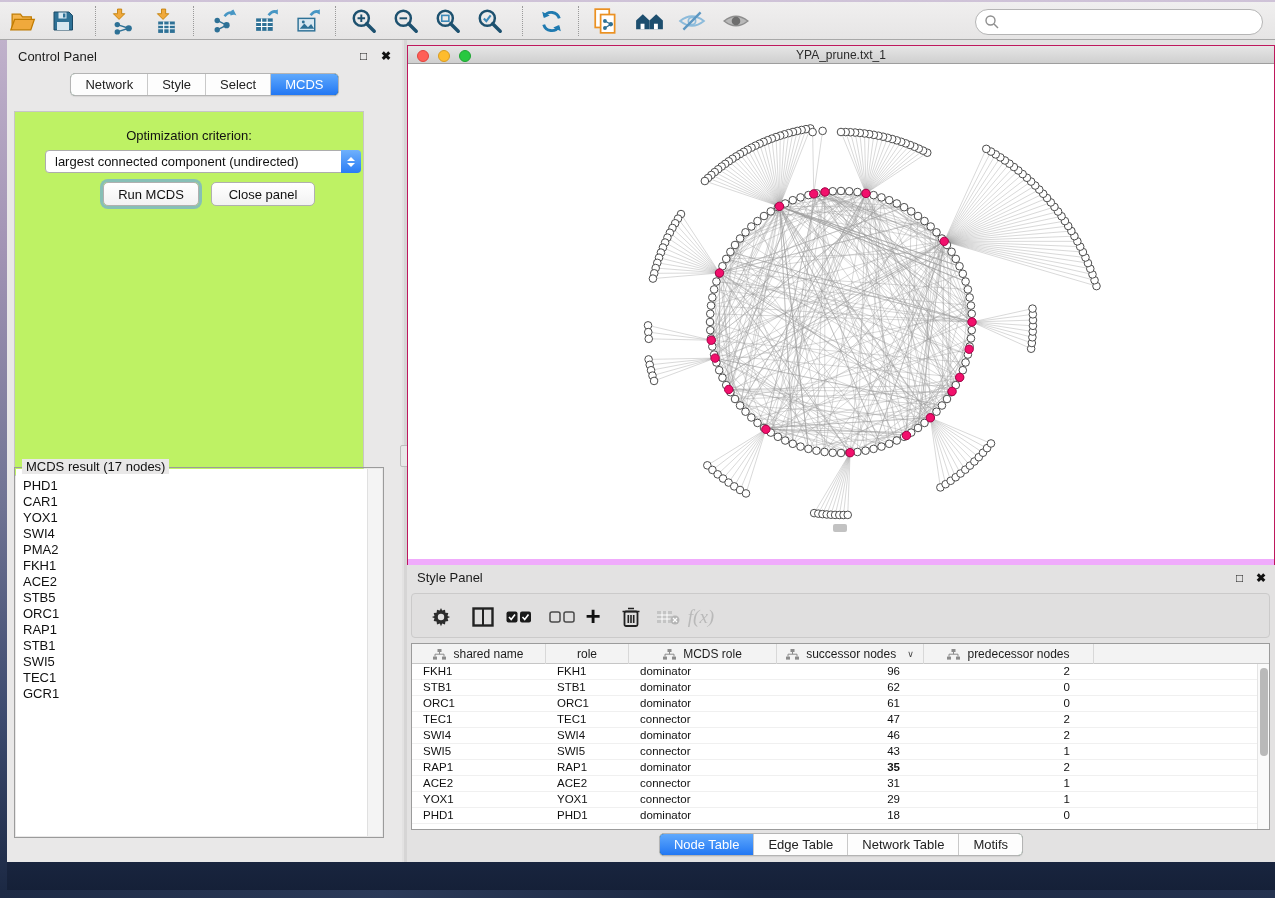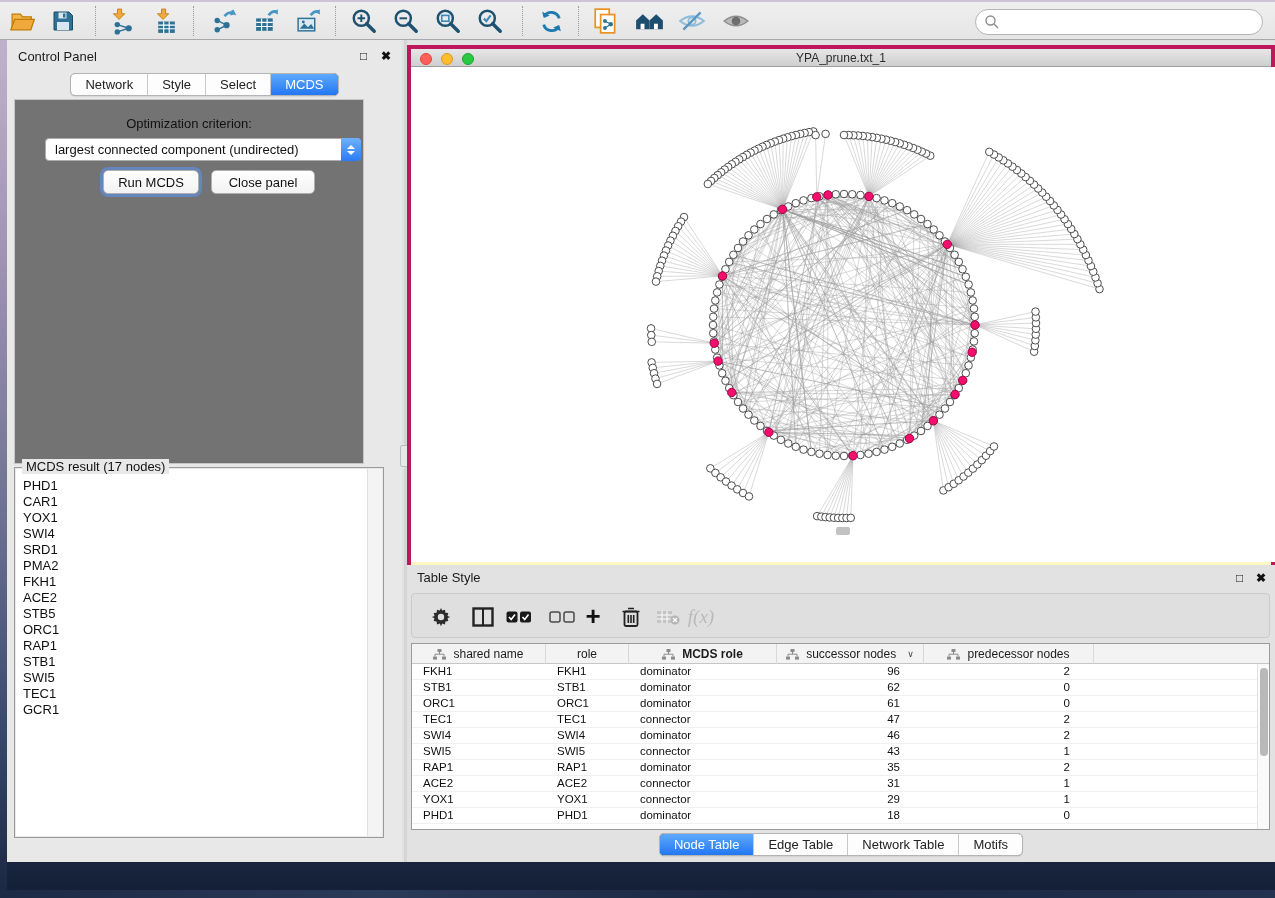--- a/index.html
+++ b/index.html
@@ -31,22 +31,22 @@
   .panel-title { font-size:13px; color:#1b1b1b; }
   #cp-title { position:absolute; left:11px; top:9px; }
   .win-mini { position:absolute; font-size:12px; color:#111; cursor:default; }
   #cp-float { left:353px; top:9px; }  #cp-close { left:374px; top:9px; font-weight:bold; }
   #cp-tabs { position:absolute; left:0; right:0; top:33px; display:flex; justify-content:center; }
   .seg-group { display:flex; border:1px solid #b4b4b4; border-radius:5px; overflow:hidden; background:#14532d;
     box-shadow:0 1px 1px rgba(0,0,0,0.08); }
   .seg-tab { padding:3px 14px; font-size:13px; color:#222; border-left:1px solid #c9c9c9; background:#fdfdfd; }
   .seg-tab:first-child { border-left:none; }
   .seg-tab.active { background:linear-gradient(180deg,#5fa9fd,#2277f3); color:#fff; }
-  #cp-inner { position:absolute; left:7px; top:59px; width:350px; height:365px;
-    background:#737373; border:1px solid #c7c6c6; }
+  #cp-inner { position:absolute; left:7px; top:71px; width:350px; height:365px;
+    background:#bef264; border:1px solid #c7c6c6; }
   #opt-label { position:absolute; left:0; right:0; top:16px; text-align:center; font-size:13px; color:#111; }
   #criterion { position:absolute; left:30px; top:38px; width:316px; height:23px; background:#fff;
     border:1px solid #adadad; border-radius:4px; display:flex; align-items:center; }
   #criterion .val { flex:1; font-size:13px; padding-left:9px; color:#111; white-space:nowrap; overflow:hidden; }
   #criterion .stepper { width:20px; height:23px; margin:-1px -1px -1px 0; border-radius:0 4px 4px 0;
     background:linear-gradient(180deg,#6fb1fc,#2a7cf5); display:flex; flex-direction:column; align-items:center; justify-content:center; gap:2px; }
   .chev { width:0; height:0; border-left:4px solid transparent; border-right:4px solid transparent; }
   .chev.up { border-bottom:4px solid #fff; } .chev.down { border-top:4px solid #fff; }
   .push-btn { position:absolute; height:24px; background:linear-gradient(180deg,#ffffff,#f2f2f2);
     border:1px solid #b0b0b0; border-radius:5px; font-size:13px; color:#111; display:flex; align-items:center; justify-content:center; }
@@ -59,21 +59,21 @@
   #result-list { position:absolute; left:1px; top:1px; right:16px; bottom:1px; background:#fff; padding:9px 0 0 7px; overflow:hidden; }
   #result-list .node { font-size:13px; line-height:16px; color:#101010; }
   #result-scroll { position:absolute; top:1px; right:1px; bottom:1px; width:15px; background:#f4f4f4; border-left:1px solid #e0e0e0; }
 
   
   #v-split { position:absolute; left:397px; top:0; width:3px; height:822px; background:#d6d5d5; }
   #v-grip { position:absolute; left:393px; top:405px; width:10px; height:22px; background:#e8e8e8;
     border:1px solid #bdbdbd; border-radius:2px; }
 
   
-  #net-window { position:absolute; left:400px; top:5px; width:868px; height:607px; border:4px solid #be185d; background:#fef9c3; }
+  #net-window { position:absolute; left:400px; top:5px; width:868px; height:607px; border:1px solid #be185d; background:#f0abfc; }
   #net-titlebar { position:absolute; left:0; top:0; right:0; height:18px;
     background:linear-gradient(180deg,#e6e6e6,#cfcfcf); border-bottom:1px solid #9e9e9e; }
   .light { position:absolute; top:3.5px; width:12px; height:12px; border-radius:50%; }
   #light-red { left:9px; background:#ff5f57; border:0.5px solid #e0443e; }
   #light-yellow { left:30px; background:#febc2e; border:0.5px solid #d89c20; }
   #light-green { left:51px; background:#28c840; border:0.5px solid #1ea433; }
   #net-title { position:absolute; left:0; right:0; top:2px; text-align:center; font-size:12px; color:#2b2b2b; }
   #net-canvas { position:absolute; left:0; top:18px; width:866px; height:495px; background:#fff; }
   #net-hthumb { position:absolute; left:425px; top:478px; width:14px; height:8px; background:#c2c2c2; border-radius:2px; }
 
@@ -285,21 +285,20 @@
       </div>
 
       <div id="result-group">
         <span id="result-legend">MCDS result (17 nodes)</span>
         <div id="result-box">
           <div id="result-list">
               <div class="node">PHD1</div>
               <div class="node">CAR1</div>
               <div class="node">YOX1</div>
               <div class="node">SWI4</div>
-              <div class="node">SRD1</div>
               <div class="node">PMA2</div>
               <div class="node">FKH1</div>
               <div class="node">ACE2</div>
               <div class="node">STB5</div>
               <div class="node">ORC1</div>
               <div class="node">RAP1</div>
               <div class="node">STB1</div>
               <div class="node">SWI5</div>
               <div class="node">TEC1</div>
               <div class="node">GCR1</div>
@@ -1065,21 +1064,21 @@
           <circle cx="320.7110836080233" cy="325.4699878132171" r="4.2" fill="#f2106c" stroke="#a80048" stroke-width="1"></circle>
           <circle cx="522.3417851681872" cy="353.8073349121114" r="4.2" fill="#f2106c" stroke="#a80048" stroke-width="1"></circle>
           <circle cx="357.8614868380129" cy="365.3089178018579" r="4.2" fill="#f2106c" stroke="#a80048" stroke-width="1"></circle>
           <circle cx="498.5" cy="371.4493278957615" r="4.2" fill="#f2106c" stroke="#a80048" stroke-width="1"></circle>
           <circle cx="442.1380980604804" cy="388.680890584037" r="4.2" fill="#f2106c" stroke="#a80048" stroke-width="1"></circle>
         </svg>
       <div id="net-hthumb"></div>
     </div>
 
     <div id="table-panel">
-      <span id="tp-title" class="panel-title">Table Style</span>
+      <span id="tp-title" class="panel-title">Style Panel</span>
       <span id="tp-float" class="win-mini">□</span>
       <span id="tp-close" class="win-mini">✖</span>
 
       <div id="tp-toolbar">
         <span class="tp-ic" style="left:12px">
           <svg width="22" height="22" viewBox="0 0 22 22">
               <path d="M11 2 l1.2 2.6 2.8-.8 .4 2.9 2.9 .4 -.8 2.8 2.6 1.2 -2.6 1.2 .8 2.8 -2.9 .4 -.4 2.9 -2.8 -.8 -1.2 2.6 -1.2 -2.6 -2.8 .8 -.4 -2.9 -2.9 -.4 .8 -2.8 -2.6 -1.2 2.6 -1.2 -.8 -2.8 2.9 -.4 .4 -2.9 2.8 .8 Z" fill="#2b2b2b"></path>
               <circle cx="11" cy="11" r="3.2" fill="#e0dfdf"></circle>
             </svg>
         </span>
@@ -1130,21 +1129,21 @@
                 <rect x="4.5" y="0" width="4" height="3" fill="#8b8b8b"></rect>
                 <path d="M6.5 3 v2.2 M2 7.6 v-2.4 h9 v2.4" stroke="#8b8b8b" fill="none"></path>
                 <rect x="0" y="7.6" width="4" height="3" fill="#8b8b8b"></rect>
                 <rect x="9" y="7.6" width="4" height="3" fill="#8b8b8b"></rect>
               </svg>
               <span>shared name</span>
             </div>
             <div class="hcell" style="width: 83px;">
               <span>role</span>
             </div>
-            <div class="hcell" style="width: 148px; font-weight: bold;">
+            <div class="hcell" style="width: 148px;">
               <svg class="tree" width="13" height="11" viewBox="0 0 13 11">
                 <rect x="4.5" y="0" width="4" height="3" fill="#8b8b8b"></rect>
                 <path d="M6.5 3 v2.2 M2 7.6 v-2.4 h9 v2.4" stroke="#8b8b8b" fill="none"></path>
                 <rect x="0" y="7.6" width="4" height="3" fill="#8b8b8b"></rect>
                 <rect x="9" y="7.6" width="4" height="3" fill="#8b8b8b"></rect>
               </svg>
               <span>MCDS role</span>
             </div>
             <div class="hcell" style="width: 147px;">
               <svg class="tree" width="13" height="11" viewBox="0 0 13 11">
@@ -1207,21 +1206,21 @@
               <div class="tcell" style="width: 134px; padding: 0px 0px 0px 11px;">SWI5</div>
               <div class="tcell" style="width: 83px; padding: 0px 0px 0px 11px;">SWI5</div>
               <div class="tcell" style="width: 148px; padding: 0px 0px 0px 11px;">connector</div>
               <div class="tcell num" style="width: 147px; padding: 0px 24px 0px 0px;">43</div>
               <div class="tcell num" style="width: 170px; padding: 0px 24px 0px 0px;">1</div>
             </div>
             <div class="trow">
               <div class="tcell" style="width: 134px; padding: 0px 0px 0px 11px;">RAP1</div>
               <div class="tcell" style="width: 83px; padding: 0px 0px 0px 11px;">RAP1</div>
               <div class="tcell" style="width: 148px; padding: 0px 0px 0px 11px;">dominator</div>
-              <div class="tcell num" style="width: 147px; padding: 0px 24px 0px 0px;">35</div>
+              <div class="tcell num" style="width: 147px; padding: 0px 24px 0px 0px; font-weight: bold;">35</div>
               <div class="tcell num" style="width: 170px; padding: 0px 24px 0px 0px;">2</div>
             </div>
             <div class="trow">
               <div class="tcell" style="width: 134px; padding: 0px 0px 0px 11px;">ACE2</div>
               <div class="tcell" style="width: 83px; padding: 0px 0px 0px 11px;">ACE2</div>
               <div class="tcell" style="width: 148px; padding: 0px 0px 0px 11px;">connector</div>
               <div class="tcell num" style="width: 147px; padding: 0px 24px 0px 0px;">31</div>
               <div class="tcell num" style="width: 170px; padding: 0px 24px 0px 0px;">1</div>
             </div>
             <div class="trow">

